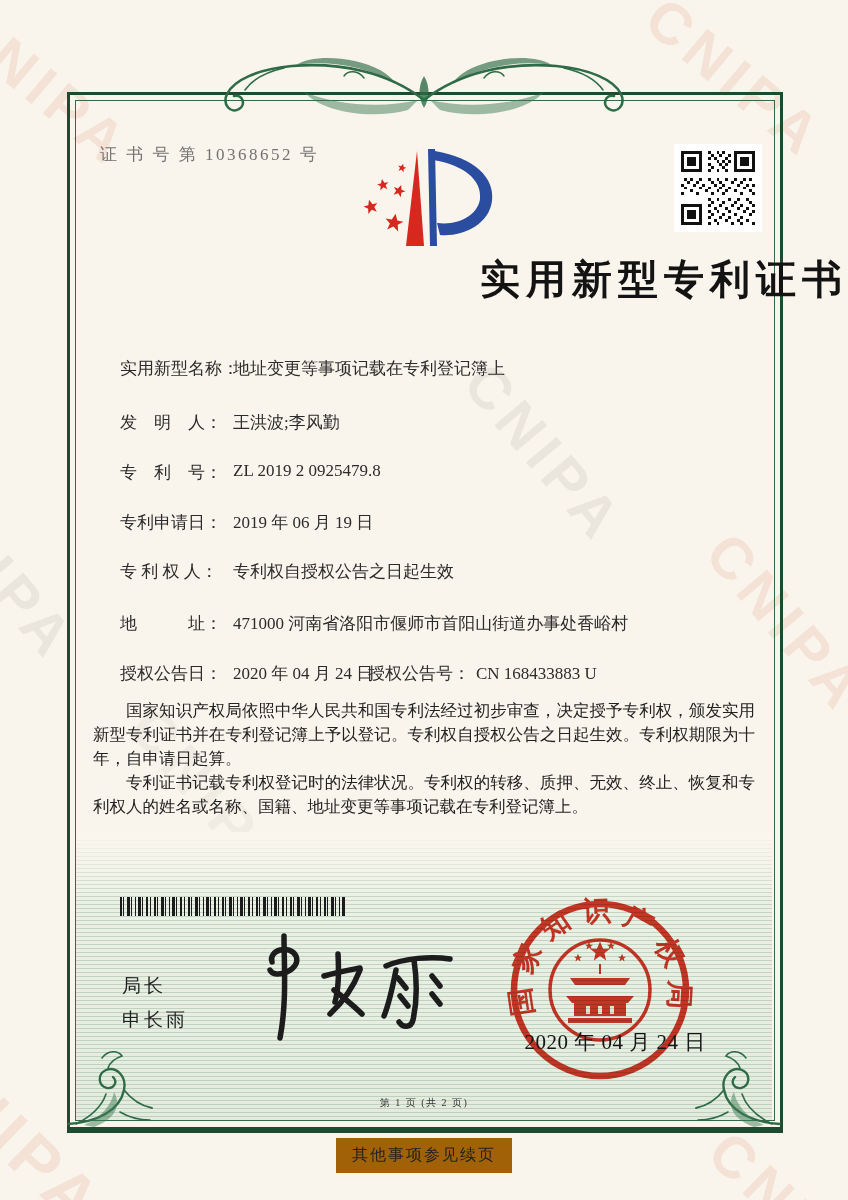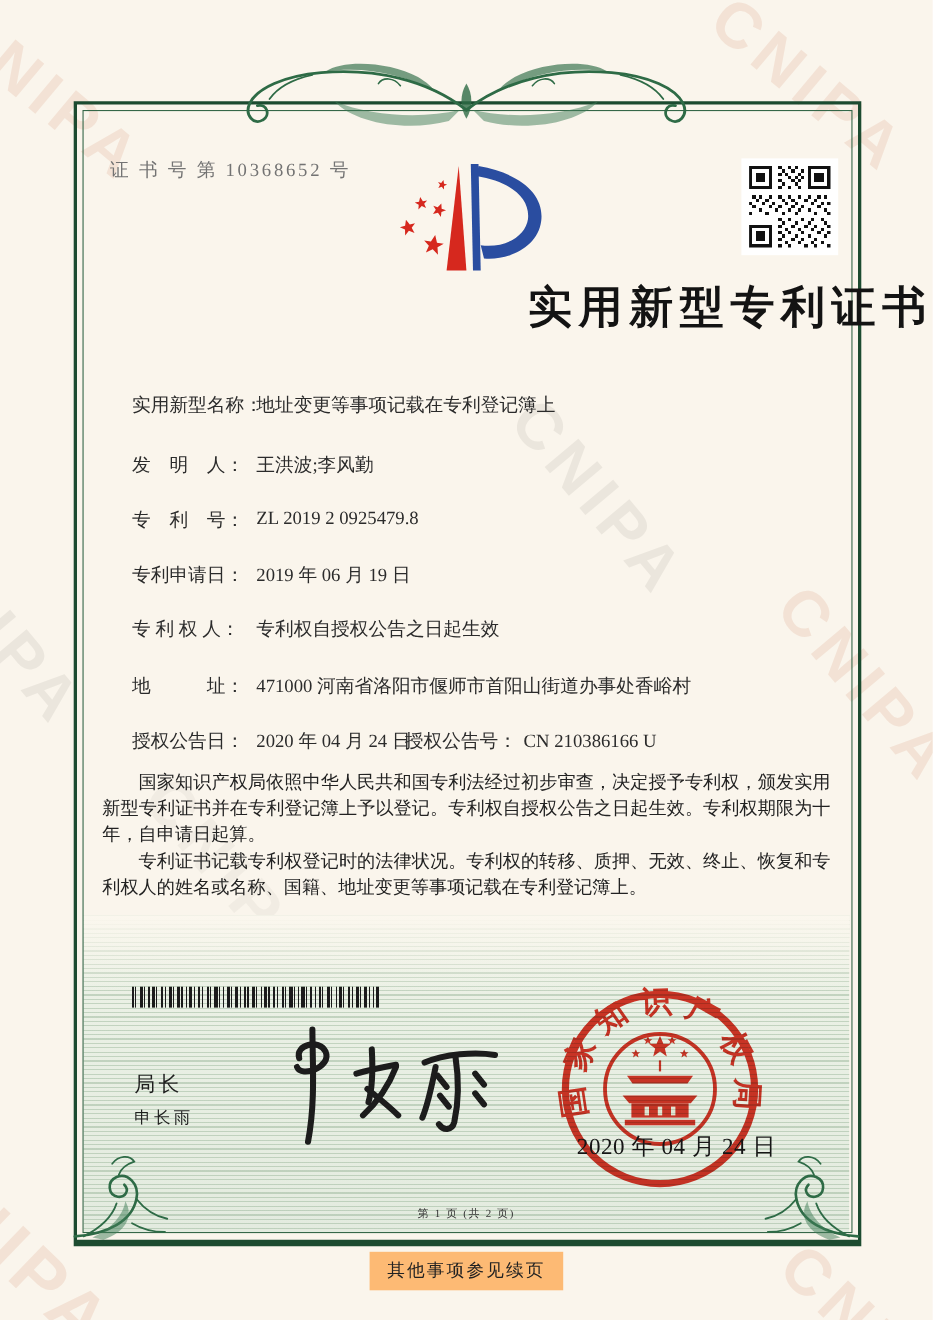--- a/index.html
+++ b/index.html
@@ -38,29 +38,29 @@
   .paras p{margin:0;text-indent:2em}
   
   .barcode{position:absolute;left:120px;top:897px;width:226px;height:19px;z-index:4;
      background:repeating-linear-gradient(90deg,
        #1b1b1b 0 2px,rgba(0,0,0,0) 2px 3px,#1b1b1b 3px 4px,rgba(0,0,0,0) 4px 7px,
        #1b1b1b 7px 10px,rgba(0,0,0,0) 10px 11px,#1b1b1b 11px 12px,rgba(0,0,0,0) 12px 15px,
        #1b1b1b 15px 16px,rgba(0,0,0,0) 16px 18px,#1b1b1b 18px 21px,rgba(0,0,0,0) 21px 22px,
        #1b1b1b 22px 23px,rgba(0,0,0,0) 23px 26px,#1b1b1b 26px 28px,rgba(0,0,0,0) 28px 30px,
        #1b1b1b 30px 31px,rgba(0,0,0,0) 31px 34px)}
   .sig-title{position:absolute;left:122px;top:973px;z-index:5;font-size:19px;letter-spacing:3px;color:#1e1e1e}
-  .sig-name{position:absolute;left:122px;top:1007px;z-index:5;font-size:15px;letter-spacing:3px;color:#1e1e1e}
+  .sig-name{position:absolute;left:122px;top:1007px;z-index:5;font-size:19px;letter-spacing:3px;color:#1e1e1e}
   .signature{position:absolute;left:246px;top:928px;z-index:5}
   .seal{position:absolute;left:500px;top:890px;z-index:5;opacity:.93;mix-blend-mode:multiply}
   .seal-date{position:absolute;left:505px;top:1028px;width:220px;text-align:center;z-index:6;
      font-size:21px;color:#151515;letter-spacing:.5px;white-space:nowrap}
   .pageinfo{position:absolute;left:0;top:1096px;width:848px;text-align:center;z-index:5;
      font-size:10px;letter-spacing:1.5px;color:#333}
   .footnote{position:absolute;left:0;top:1138px;width:848px;text-align:center;z-index:5}
-  .footnote span{display:inline-block;background:#fdba74;padding:7px 16px;font-size:16px;
+  .footnote span{display:inline-block;background:#a16207;padding:7px 16px;font-size:16px;
      letter-spacing:2px;color:#222}
 </style>
 </head>
 <body>
 
 <div class="page">
 
   <span class="wm wm-pink" style="left:-18px;top:-8px;transform:rotate(40deg)">CNIPA</span>
   <span class="wm wm-pink" style="left:676px;top:-16px;transform:rotate(40deg)">CNIPA</span>
   <span class="wm wm-gray" style="left:502px;top:350px;transform:rotate(50deg)">CNIPA</span>
@@ -158,21 +158,21 @@
     <span class="val">专利权自授权公告之日起生效</span>
   </div>
   <div class="row" style="top:612px">
     <span class="lab">地　　　址：</span>
     <span class="val">471000 河南省洛阳市偃师市首阳山街道办事处香峪村</span>
   </div>
   <div class="row" style="top:662px">
     <span class="lab">授权公告日：</span>
     <span class="val">2020 年 04 月 24 日</span>
     <span class="pair2">
-      <span>授权公告号：</span><span class="v2">CN 210386166 U</span>
+      <span>授权公告号：</span><span class="v2">CN 168433883 U</span>
     </span>
   </div>
 
   <div class="paras">
     <p>国家知识产权局依照中华人民共和国专利法经过初步审查，决定授予专利权，颁发实用新型专利证书并在专利登记簿上予以登记。专利权自授权公告之日起生效。专利权期限为十年，自申请日起算。</p>
     <p>专利证书记载专利权登记时的法律状况。专利权的转移、质押、无效、终止、恢复和专利权人的姓名或名称、国籍、地址变更等事项记载在专利登记簿上。</p>
   </div>
 
   <div class="barcode"></div>
 

